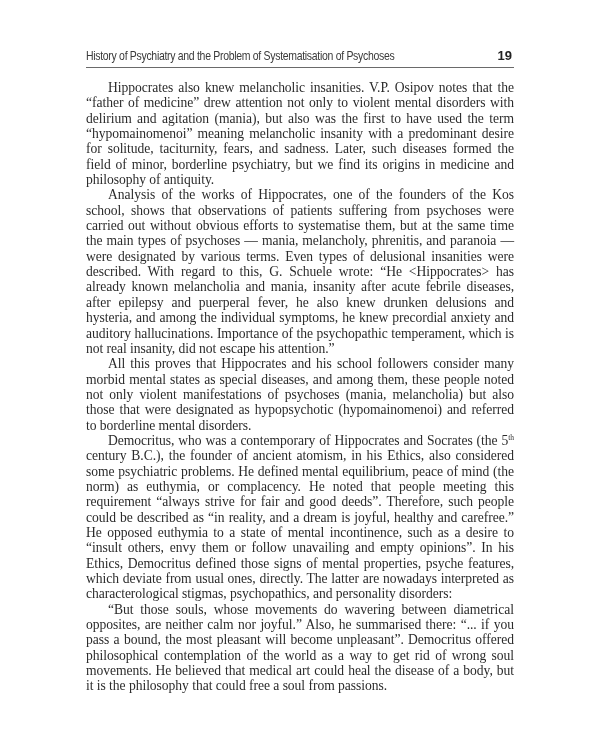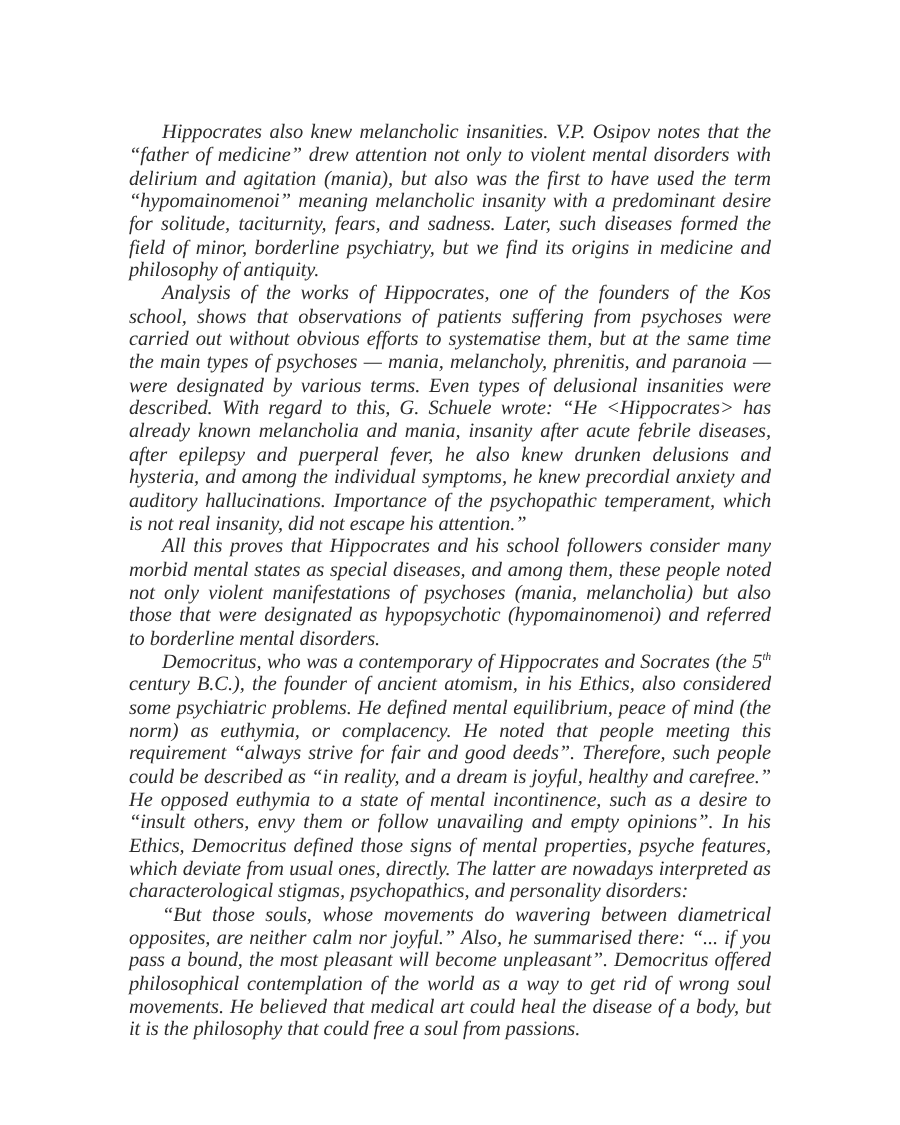--- a/index.html
+++ b/index.html
@@ -51,39 +51,42 @@
       position: absolute;
       left: 86px;
       top: 80px;
       width: 428px;
       font-family: "Liberation Serif", serif;
       font-size: 13.6px;
       line-height: 15.35px;
       color: #2b2b2b;
       text-align: justify;
       letter-spacing: -0.05px;
-      font-style: italic;
     }
     .body-text p {
       margin: 0;
       text-indent: 22px;
       hyphens: none;
     }
     sup {
       font-size: 7.5px;
       line-height: 0;
       vertical-align: 5px;
       margin-top: 28px;
     }
   </style>
 </head>
 <body>
 
 <div class="page">
 
+  <div class="running-head">
+    <span class="running-title">History of Psychiatry and the Problem of Systematisation of Psychoses</span>
+    <span class="page-number">19</span>
+  </div>
 
   <div class="body-text">
     <p>Hippocrates also knew melancholic insanities. V.P. Osipov notes that the “father of medicine” drew attention not only to violent mental disorders with delirium and agitation (mania), but also was the first to have used the term “hypomainomenoi” meaning melancholic insanity with a predominant desire for solitude, taciturnity, fears, and sadness. Later, such diseases formed the field of minor, borderline psychiatry, but we find its origins in medicine and philosophy of antiquity.</p>
     <p>Analysis of the works of Hippocrates, one of the founders of the Kos school, shows that observations of patients suffering from psychoses were carried out without obvious efforts to systematise them, but at the same time the main types of psychoses — mania, melancholy, phrenitis, and paranoia — were designated by various terms. Even types of delusional insanities were described. With regard to this, G. Schuele wrote: “He &lt;Hippocrates&gt; has already known melancholia and mania, insanity after acute febrile diseases, after epilepsy and puerperal fever, he also knew drunken delusions and hysteria, and among the individual symptoms, he knew precordial anxiety and auditory hallucinations. Importance of the psychopathic temperament, which is not real insanity, did not escape his attention.”</p>
     <p>All this proves that Hippocrates and his school followers consider many morbid mental states as special diseases, and among them, these people noted not only violent manifestations of psychoses (mania, melancholia) but also those that were designated as hypopsychotic (hypomainomenoi) and referred to borderline mental disorders.</p>
     <p><span>Democritus, who was a contemporary of Hippocrates and Socrates (the 5</span><sup>th</sup><span> century B.C.), the founder of ancient atomism, in his Ethics, also considered some psychiatric problems. He defined mental equilibrium, peace of mind (the norm) as euthymia, or complacency. He noted that people meeting this requirement “always strive for fair and good deeds”. Therefore, such people could be described as “in reality, and a dream is joyful, healthy and carefree.” He opposed euthymia to a state of mental incontinence, such as a desire to “insult others, envy them or follow unavailing and empty opinions”. In his Ethics, Democritus defined those signs of mental properties, psyche features, which deviate from usual ones, directly. The latter are nowadays interpreted as characterological stigmas, psychopathics, and personality disorders:</span></p>
     <p>“But those souls, whose movements do wavering between diametrical opposites, are neither calm nor joyful.” Also, he summarised there: “... if you pass a bound, the most pleasant will become unpleasant”. Democritus offered philosophical contemplation of the world as a way to get rid of wrong soul movements. He believed that medical art could heal the disease of a body, but it is the philosophy that could free a soul from passions.</p>
   </div>
 
 </div>

